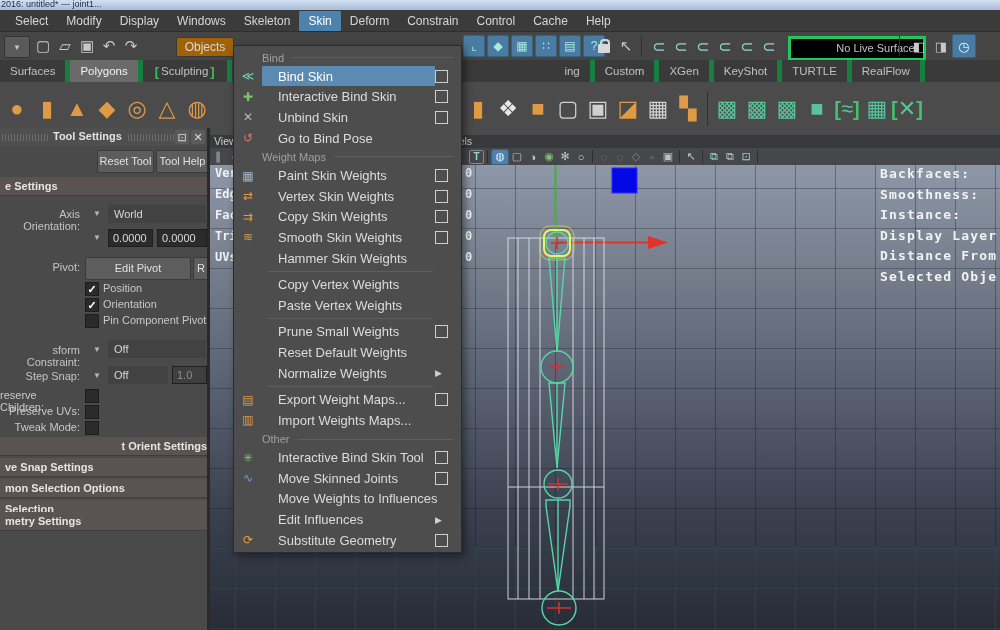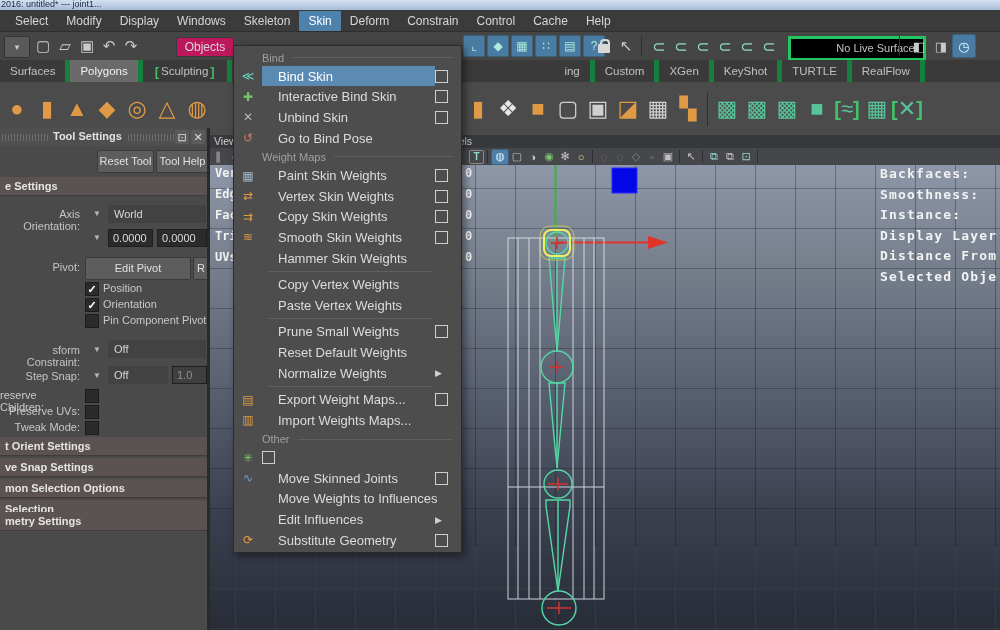--- a/index.html
+++ b/index.html
@@ -22,21 +22,21 @@
   
   #toolbar{left:0;top:32px;width:1000px;height:28px;background:#454545;border-bottom:1px solid #303030;}
   .tb-dd{position:absolute;left:4px;top:4px;width:24px;height:20px;background:#5a5a5a;
     border:1px solid #333;border-radius:2px;color:#ccc;font-size:9px;text-align:center;line-height:20px;}
   .vsep{width:1px;height:20px;background:#2f2f2f;margin:0 4px;}
   .strip{display:flex;align-items:center;height:28px;position:absolute;top:0;}
   .ticon{width:22px;height:22px;display:flex;align-items:center;justify-content:center;
     color:#c9c9c9;font-size:15px;flex:0 0 auto;}
   .ticon.blue{background:#4a7ca3;border:1px solid #3a637f;border-radius:2px;color:#a8ecde;width:20px;height:20px;font-size:12px;margin:0 1px;}
   .ticon.teal{color:#8fd8cc;font-size:16px;}
-  .objects-field{position:absolute;left:176px;top:5px;width:56px;height:18px;background:#be185d;
+  .objects-field{position:absolute;left:176px;top:5px;width:56px;height:18px;background:#a16207;
     border:1px solid #3a3a3a;border-radius:2px;color:#d8d8d8;font-size:12px;line-height:18px;text-align:center;}
   .lock{position:relative;width:12px;height:9px;background:#d8d8d8;border-radius:1px;margin-top:5px;}
   .lock:before{content:"";position:absolute;left:2px;top:-5px;width:6px;height:5px;
     border:2px solid #d8d8d8;border-bottom:none;border-radius:4px 4px 0 0;}
   #live-surface{position:absolute;left:788px;top:4px;width:95px;height:19px;background:#000000;
     border:3px solid #22c55e;color:#c4c4c4;font-size:11px;line-height:19px;text-align:center;padding-left:37px;}
   .ticon.sidebar{color:#c9c9c9;font-size:13px;}
   .ticon.sidebar.active{background:#4a7ca3;border:1px solid #3a637f;border-radius:2px;color:#d6f4ff;}
 
   
@@ -455,21 +455,21 @@
 
     <div id="ts-option-checks">
         <div class="chk" style="left: 85px; top: 261px;"></div>
         <div class="chk-label" style="width: 80px; left: 0px; top: 261px;">reserve Children:</div>
         <div class="chk" style="left: 85px; top: 277px;"></div>
         <div class="chk-label" style="width: 80px; text-align: right; left: 0px; top: 277px;">Preserve UVs:</div>
         <div class="chk" style="left: 85px; top: 293px;"></div>
         <div class="chk-label" style="width: 80px; text-align: right; left: 0px; top: 293px;">Tweak Mode:</div>
       </div>
     <div id="ts-sections">
-        <div class="ts-sechead" style="top: 309px;">t Orient Settings</div>
+        <div class="ts-sechead" style="top: 309px; text-align: right;">t Orient Settings</div>
         <div class="ts-sechead" style="top: 330px;">ve Snap Settings</div>
         <div class="ts-sechead" style="top: 351px;">mon Selection Options</div>
         <div class="ts-sechead" style="top: 372px;">Selection</div>
         <div class="ts-sechead" style="top: 384px;">metry Settings</div>
       </div>
   </div>
   <div id="ts-border" class="abs"></div>
 
   <div id="skin-menu" class="abs">
       <div class="m-header">
@@ -620,20 +620,23 @@
           <div class="m-label">Import Weights Maps...</div>
         </div>
         <div class="m-right"></div>
       </div>
       <div class="m-header">
         <div class="m-htext">Other</div>
         <div class="m-hline"></div>
       </div>
       <div class="m-item">
         <div class="m-gut" style="color: rgb(122, 195, 106);">✳</div>
+        <div class="m-hl">
+          <div class="m-label">Interactive Bind Skin Tool</div>
+        </div>
         <div class="m-right">
           <div class="m-opt"></div>
         </div>
       </div>
       <div class="m-item">
         <div class="m-gut" style="color: rgb(106, 159, 216);">∿</div>
         <div class="m-hl">
           <div class="m-label">Move Skinned Joints</div>
         </div>
         <div class="m-right">

